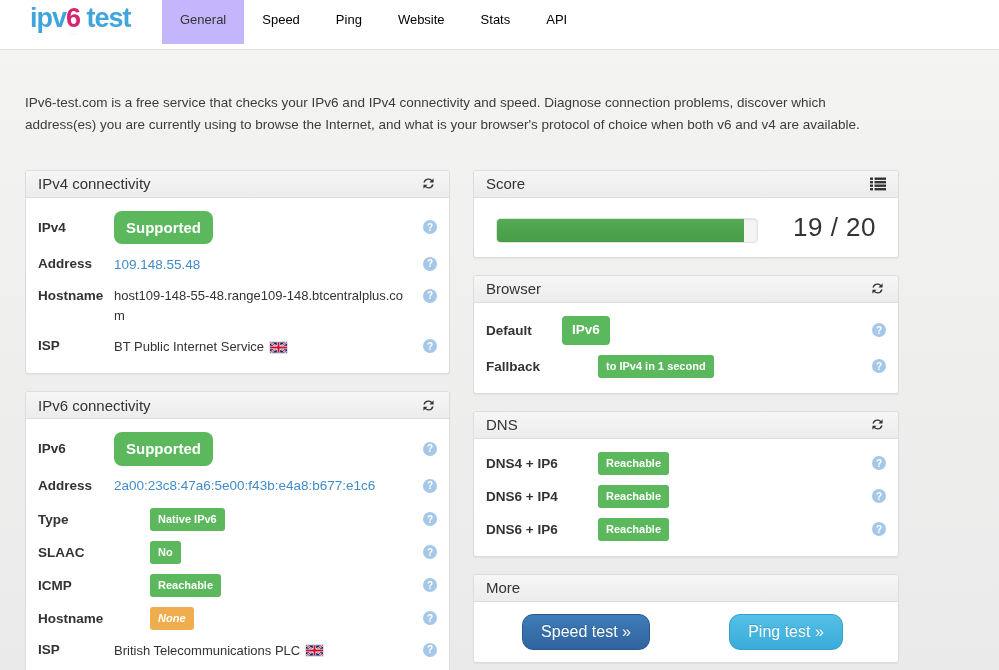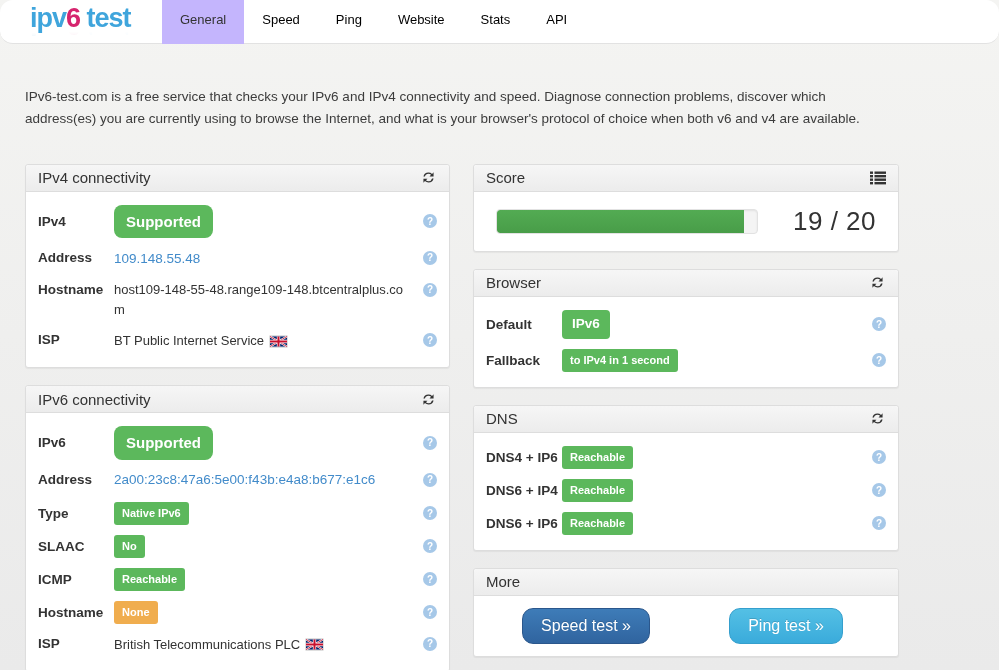--- a/index.html
+++ b/index.html
@@ -5,22 +5,22 @@
   * { margin:0; padding:0; box-sizing:border-box; }
   html,body { width:999px; height:670px; overflow:hidden; }
   body {
     font-family:"Liberation Sans", sans-serif;
     background:linear-gradient(180deg,#f4f4f2 0%,#eaeaea 100%);
     color:#333;
   }
 
   
   .navbar {
-    height:44px; background:#fff; border-bottom:1px solid #e2e2e2;
-    display:flex; align-items:stretch; position:relative; z-index:5;border-radius:13px;
+    height:50px; background:#fff; border-bottom:1px solid #e2e2e2;
+    display:flex; align-items:stretch; position:relative; z-index:5;
   }
   .logo-wrap { margin-left:30px; width:120px; position:relative; cursor:pointer; }
   .logo {
     font-size:27px; font-weight:bold; letter-spacing:-1px; line-height:36px;
     white-space:nowrap;
   }
   .logo .blue { color:#3fa5dc; }
   .logo .pink { color:#d6246e; }
   .logo-reflection {
     position:absolute; top:30px; left:0; height:13px; overflow:hidden;
@@ -75,27 +75,27 @@
     cursor:pointer;
   }
   .help-icon::after { content:"?"; }
 
   .badge {
     display:inline-block; color:#fff; font-weight:bold; border-radius:3px;
     background:#5cb85c; white-space:nowrap;
   }
   .badge-lg { font-size:15px; padding:5px 12px; border-radius:8px; }
   .badge-md { font-size:13.5px; padding:4px 10px; border-radius:4px; }
-  .badge-sm { font-size:11px; padding:3px 8px; }
-  .badge-orange { background:#f0ad4e; }
+  .badge-sm { font-size:11px; padding:3px 8px;margin-left:36px; }
+  .badge-orange { background:#f0ad4e;font-style:italic; }
 
   .flag { flex:none; display:inline-block; box-shadow:0 0 0 0.5px rgba(0,0,0,.25); }
 
   
-  .score-body { display:flex; align-items:center; padding:14px 22px; }
+  .score-body { display:flex; align-items:flex-end; padding:14px 22px; }
   .progress-track {
     flex:1; height:25px; background:#f4f4f4; border:1px solid #e2e2e2;
     border-radius:4px; overflow:hidden; box-shadow:inset 0 1px 2px rgba(0,0,0,.08);
   }
   .progress-fill {
     height:100%; background:linear-gradient(180deg,#53ab53,#489d48);
     border-radius:3px 0 0 3px;
   }
   .score-text { width:118px; text-align:right; font-size:26px; color:#333; letter-spacing:0.5px; }
 

